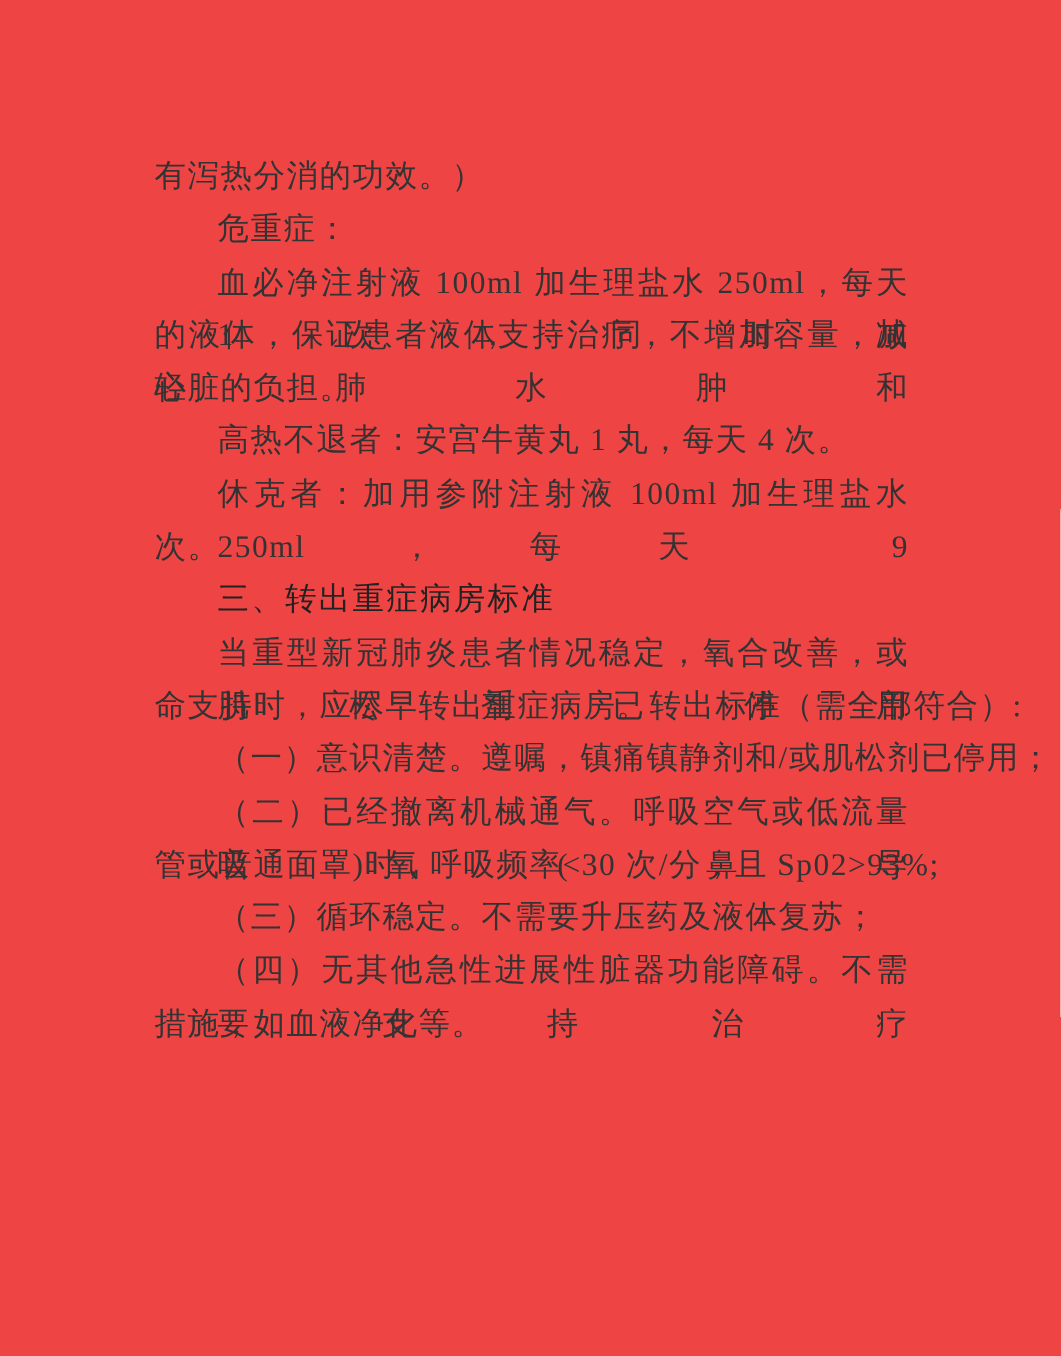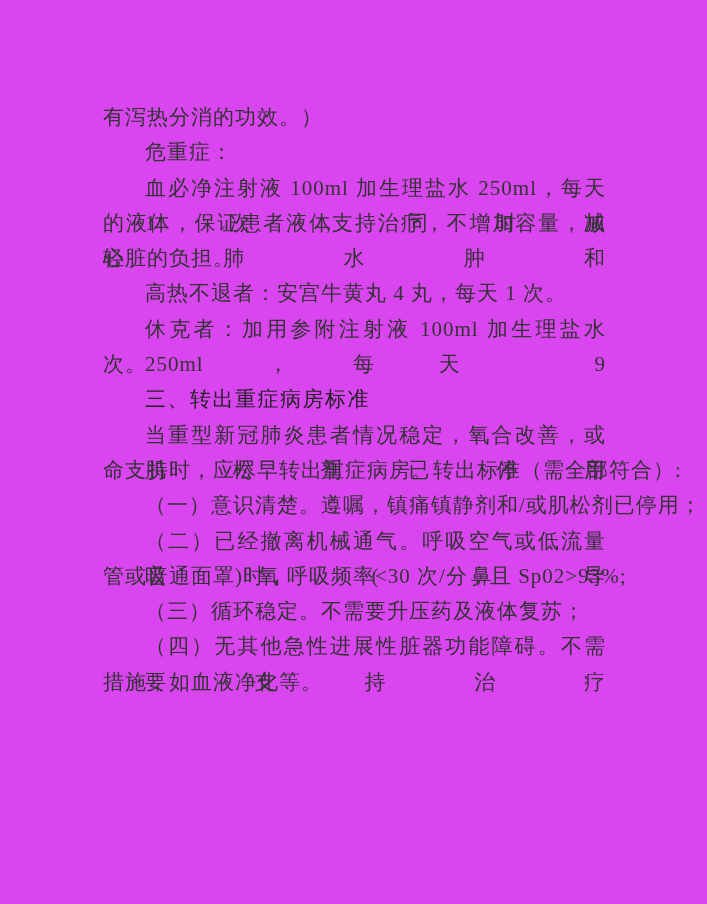--- a/index.html
+++ b/index.html
@@ -4,21 +4,21 @@
 <style>
   html, body {
     margin: 0;
     padding: 0;
     background: #ffffff;
   }
   .page {
     position: relative;
     width: 707px;
     height: 904px;
-    background: #d946ef;
+    background: #ef4444;
     overflow: hidden;
     font-family: "Liberation Serif", "DejaVu Serif", serif;
   }
   .text-block {
     position: absolute;
     left: 103px;
     top: 100px;
     width: 503px;
     font-size: 21px;
     line-height: 35.3px;
@@ -48,21 +48,21 @@
 </head>
 <body>
 
 <div class="page">
   <div class="text-block">
     <div class="line">有泻热分消的功效。）</div>
     <div class="line indent">危重症：</div>
     <div class="line indent full">血必净注射液 100ml 加生理盐水 250ml，每天 1 次，同时加</div>
     <div class="line full">的液体，保证患者液体支持治疗，不增加容量，减轻肺水肿和</div>
     <div class="line">心脏的负担。</div>
-    <div class="line indent">高热不退者：安宫牛黄丸 4 丸，每天 1 次。</div>
+    <div class="line indent">高热不退者：安宫牛黄丸 1 丸，每天 4 次。</div>
     <div class="line indent full">休克者：加用参附注射液 100ml 加生理盐水 250ml，每天 9</div>
     <div class="line">次。</div>
     <div class="line indent heading">三、转出重症病房标准</div>
     <div class="line indent full">当重型新冠肺炎患者情况稳定，氧合改善，或肌松剂已停用</div>
     <div class="line">命支持时，应尽早转出重症病房。转出标准（需全部符合）:</div>
     <div class="line indent">（一）意识清楚。遵嘱，镇痛镇静剂和/或肌松剂已停用；</div>
     <div class="line indent full">（二）已经撤离机械通气。呼吸空气或低流量吸氧(鼻导</div>
     <div class="line">管或普通面罩)时，呼吸频率&lt;30 次/分，且 Sp02&gt;93%;</div>
     <div class="line indent">（三）循环稳定。不需要升压药及液体复苏；</div>
     <div class="line indent full">（四）无其他急性进展性脏器功能障碍。不需要支持治疗</div>

